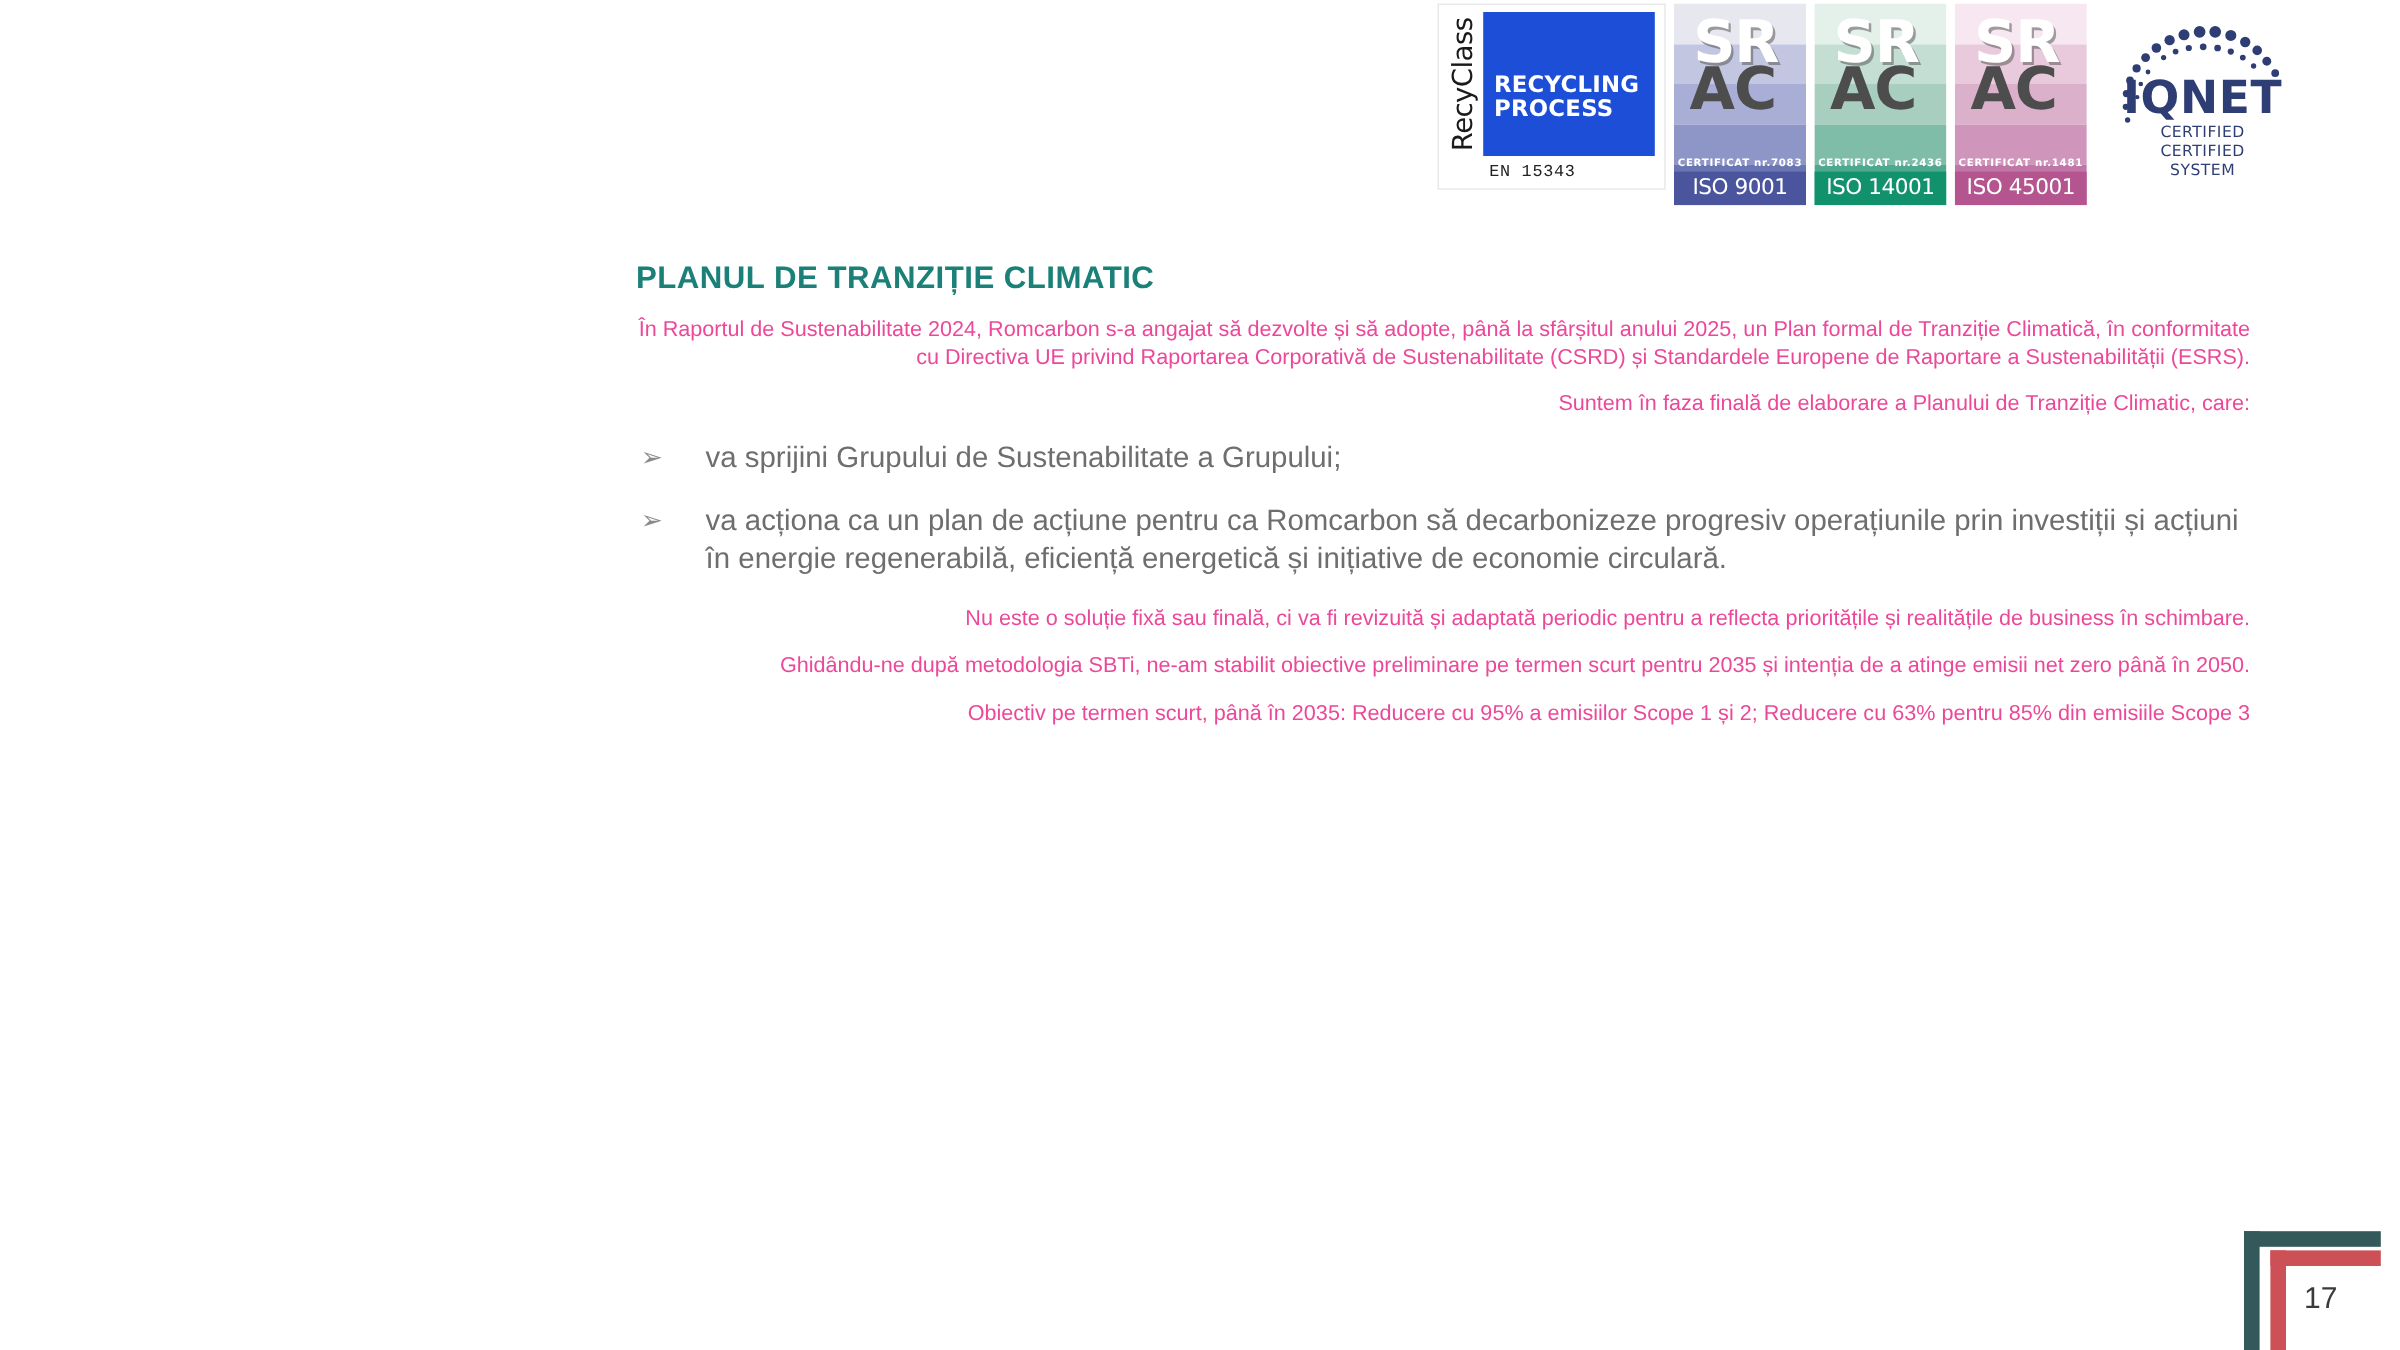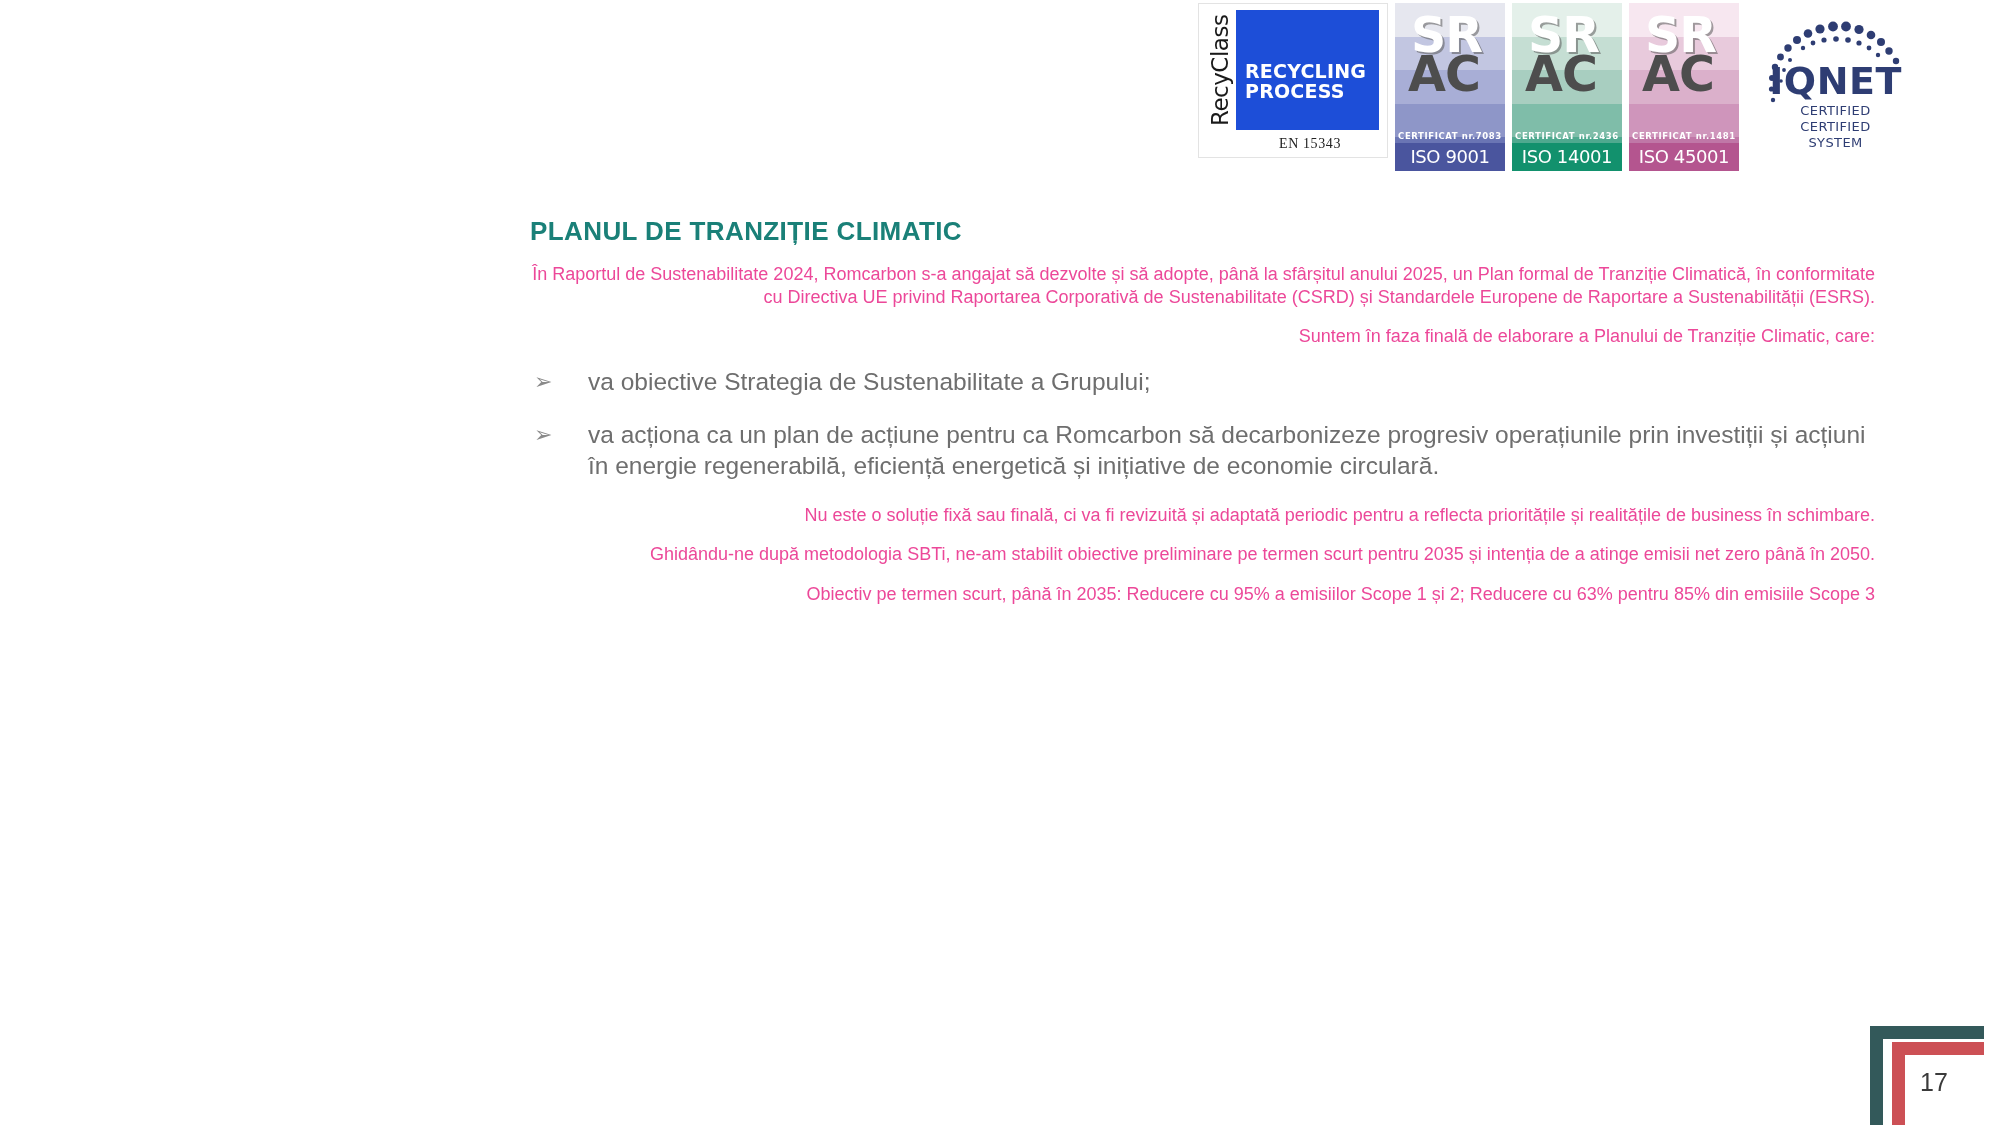--- a/index.html
+++ b/index.html
@@ -97,26 +97,26 @@
   .rc-green span {
     display: block;
     color: #ffffff;
     font-weight: bold;
     font-size: 19px;
     line-height: 1.08;
     letter-spacing: 0.2px;
     font-family: "DejaVu Sans", sans-serif;
   }
   .rc-en {
-    text-align: center;
+    text-align: left;
     font-size: 14px;
     color: #222;
     letter-spacing: 0.6px;
     padding: 6px 0 0 34px;
-    font-family: Liberation Serif, serif;
+    font-family: Liberation Mono, monospace;
   }
 
   
   .srac {
     position: relative;
     width: 110px;
     height: 168px;
     margin-left: 7px;
     overflow: hidden;
   }
@@ -389,21 +389,21 @@
 
     <h1 class="content-title">PLANUL DE TRANZIȚIE CLIMATIC</h1>
 
     <p class="para">În Raportul de Sustenabilitate 2024, Romcarbon s-a angajat să dezvolte și să adopte, până la sfârșitul anului 2025, un Plan formal de Tranziție Climatică, în conformitate cu Directiva UE privind Raportarea Corporativă de Sustenabilitate (CSRD) și Standardele Europene de Raportare a Sustenabilității (ESRS).</p>
 
     <p class="para tight">Suntem în faza finală de elaborare a Planului de Tranziție Climatic, care:</p>
 
     <ul class="bullets">
       <li class="bullet">
         <span class="bullet-marker">➢</span>
-        <span>va obiective Strategia de Sustenabilitate a Grupului;</span>
+        <span>va sprijini Grupului de Sustenabilitate a Grupului;</span>
       </li>
       <li class="bullet">
         <span class="bullet-marker">➢</span>
         <span>va acționa ca un plan de acțiune pentru ca Romcarbon să decarbonizeze progresiv operațiunile prin investiții și acțiuni în energie regenerabilă, eficiență energetică și inițiative de economie circulară.</span>
       </li>
     </ul>
 
     <p class="para">Nu este o soluție fixă sau finală, ci va fi revizuită și adaptată periodic pentru a reflecta prioritățile și realitățile de business în schimbare.</p>
 
     <p class="para">Ghidându-ne după metodologia SBTi, ne-am stabilit obiective preliminare pe termen scurt pentru 2035 și intenția de a atinge emisii net zero până în 2050.</p>

